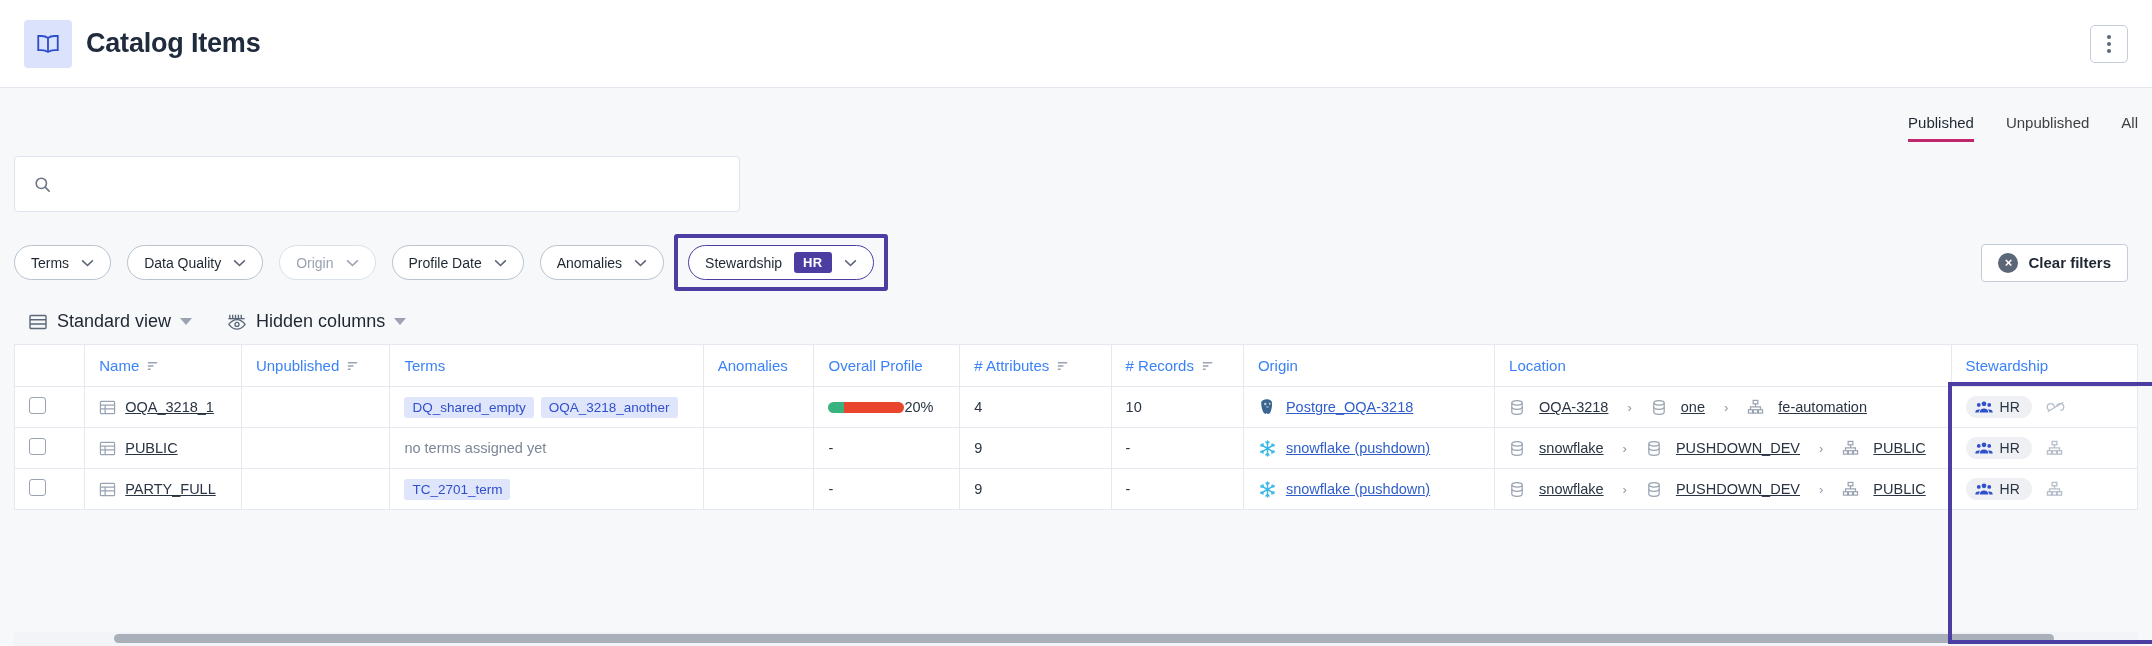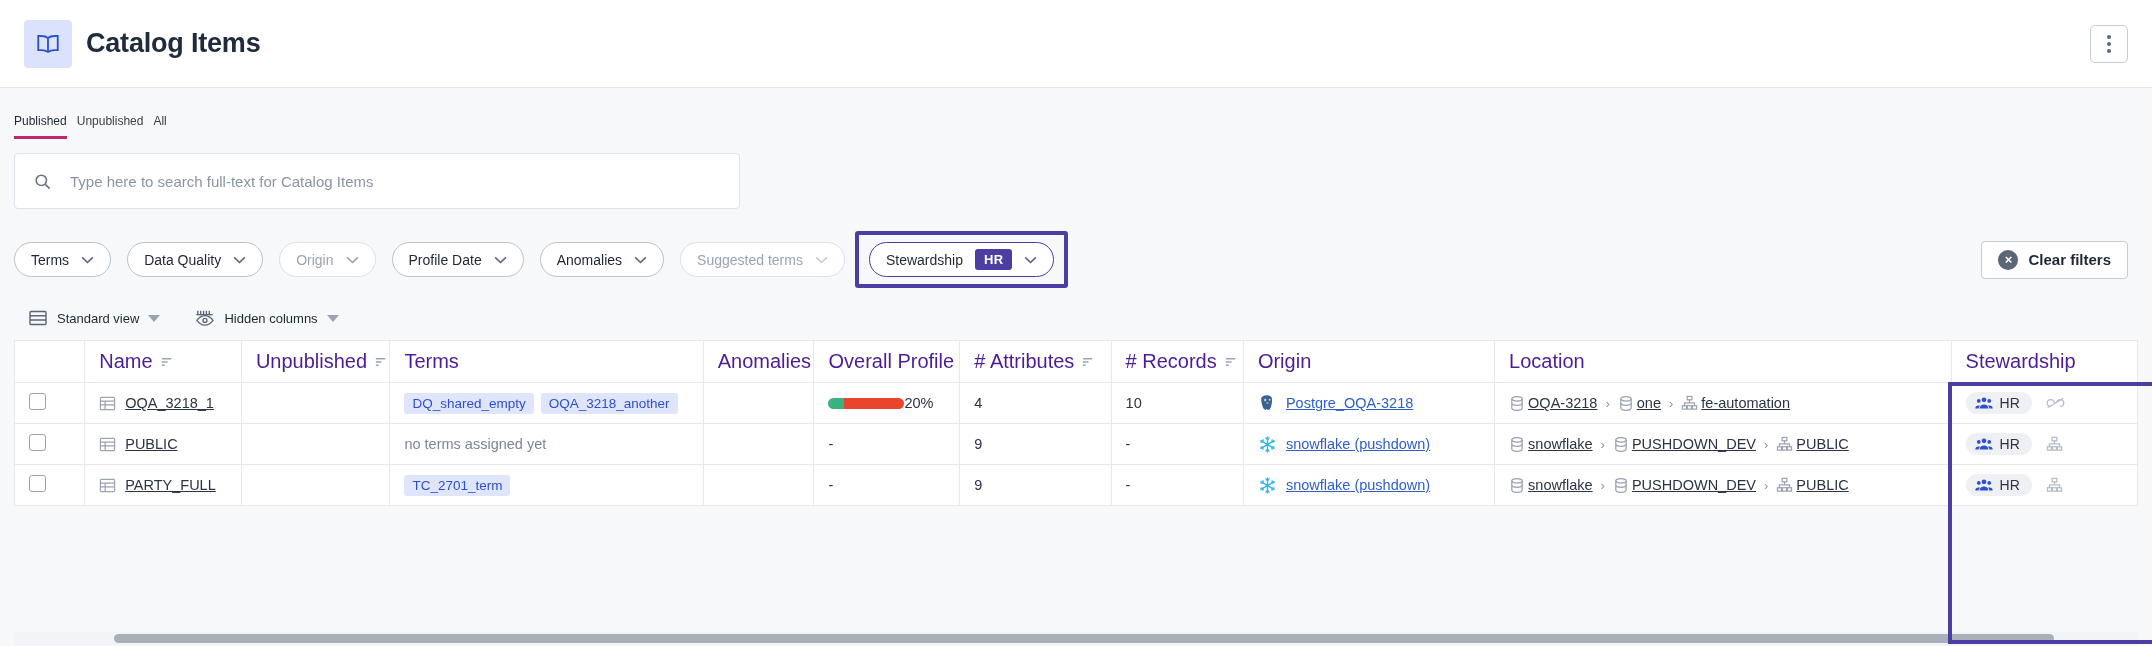--- a/index.html
+++ b/index.html
@@ -31,22 +31,23 @@
   .header-spacer { flex:1 1 auto; }
   .kebab-btn {
     width:38px; height:38px; border:1px solid #c3ccd8; border-radius:5px;
     background:#fff; display:flex; flex-direction:column; align-items:center;
     justify-content:center; gap:3px; cursor:pointer;
   }
   .kebab-btn i { display:block; width:4px; height:4px; border-radius:50%; background:#5b6677; }
 
   
   .tabs {
-    display:flex; gap:10px; padding:26px 14px 0 14px;
-    font-size:12px;
+    display:flex; gap:32px; padding:26px 14px 0 14px;
+    font-size:15px;
+    justify-content:flex-end;
   }
   .tab {
     padding-bottom:8px; color:#404040; cursor:pointer; white-space:nowrap;
   }
   .tab.active { color:#1f2733; border-bottom:3px solid #c0266b; }
 
   
   .search-wrap { padding:14px 14px 0 14px; }
   .search-box {
     width:726px; height:56px; background:#fff;
@@ -86,54 +87,54 @@
     font-size:15px; font-weight:bold; color:#1f2733; cursor:pointer; margin-right:10px;
   }
   .clear-x {
     width:20px; height:20px; border-radius:50%; background:#5b6677;
     color:#fff; font-size:13px; line-height:20px; text-align:center; font-weight:bold;
   }
 
   
   .viewbar {
     display:flex; align-items:center; gap:34px;
-    padding:20px 0 12px 28px; font-size:13px; color:#1f2733;
+    padding:20px 0 12px 28px; font-size:18px; color:#1f2733;
   }
   .viewbar .vitem { display:flex; align-items:center; gap:9px; cursor:pointer; white-space:nowrap; }
   .caret { width:0;height:0;border-left:6px solid transparent;border-right:6px solid transparent;border-top:7px solid #9aa3b1; }
 
   
   .table-wrap { padding:0 14px; }
   table { border-collapse:collapse; width:2124px; table-layout:fixed; background:#fff; }
   th, td {
     border:1px solid #e5e9ef; padding:0 14px; text-align:left;
     font-weight:normal; font-size:14.5px; height:41px; overflow:hidden; white-space:nowrap;
   }
-  thead th { color:#4c1d95; font-size:20px; background:#fff; height:42px; }
+  thead th { color:#3b82f6; font-size:15px; background:#fff; height:42px; }
   .th-inner { display:flex; align-items:center; gap:7px; }
   tbody td { color:#2a3443; }
   tbody tr:nth-child(odd) td { background:#fff; }
   .cell-flex { display:flex; align-items:center; gap:9px; }
   .link { color:#2a3443; text-decoration:underline; cursor:pointer; }
   .link.blue { color:#2f5ecb; }
   .term-tag {
     display:inline-block; background:#dfe5fb; color:#2f4fcd;
     border-radius:3px; padding:3px 8px; font-size:13.5px; margin-right:7px;
   }
   .muted-text { color:#7c8696; }
   .qbar { display:flex; align-items:center; }
   .qtrack { width:76px; height:11px; border-radius:6px; overflow:hidden; display:flex; }
   .qgreen { background:#36b37e; }
   .qred { background:#e8452c; }
   .cb {
     width:17px; height:17px; border:1px solid #9aa3b1; border-radius:3px; background:#fff;
     display:inline-block; cursor:pointer;
   }
   .sep { color:#8b95a4; margin:0 5px; font-size:13px; }
-  .loc { display:flex; align-items:center; gap:3px; }
+  .loc { display:flex; align-items:center; gap:14px; }
   .stew-pill {
     display:inline-flex; align-items:center; gap:7px;
     background:#eef0f4; border-radius:13px; padding:3px 12px 3px 9px;
     font-size:14px; color:#2a3443;
   }
   .stew-cell { display:flex; align-items:center; gap:14px; }
   .stew-highlight {
     position:absolute; left:1948px; top:382px; width:204px; height:262px;
     border:4px solid #4c3da3; border-right:none; pointer-events:none; z-index:5;
   }
@@ -171,21 +172,20 @@
 </div>
 
 <div class="search-wrap">
   <div class="search-box">
     <span>
       <svg width="19" height="19" viewBox="0 0 24 24" fill="none" stroke="#6b7586" stroke-width="2">
         <circle cx="10.5" cy="10.5" r="6.5"></circle>
           <path d="M15.6 15.6L21 21"></path>
       </svg>
     </span>
-    <input type="text" placeholder="Type here to search full-text for Catalog Items" style="">
   </div>
 </div>
 
 <div class="filterbar">
   <div class="chip">
     <span>Terms</span>
     <span>
       <svg width="13" height="8" viewBox="0 0 14 9" fill="none" stroke="#5b6677" stroke-width="1.8">
           <path d="M1 1.5L7 7.3 13 1.5"></path>
         </svg>
@@ -212,28 +212,20 @@
     <span>
       <svg width="13" height="8" viewBox="0 0 14 9" fill="none" stroke="#5b6677" stroke-width="1.8">
           <path d="M1 1.5L7 7.3 13 1.5"></path>
         </svg>
     </span>
   </div>
   <div class="chip">
     <span>Anomalies</span>
     <span>
       <svg width="13" height="8" viewBox="0 0 14 9" fill="none" stroke="#5b6677" stroke-width="1.8">
-          <path d="M1 1.5L7 7.3 13 1.5"></path>
-        </svg>
-    </span>
-  </div>
-  <div class="chip muted">
-    <span>Suggested terms</span>
-    <span>
-      <svg width="13" height="8" viewBox="0 0 14 9" fill="none" stroke="#c3ccd8" stroke-width="1.8">
           <path d="M1 1.5L7 7.3 13 1.5"></path>
         </svg>
     </span>
   </div>
 
   <div class="highlight-box">
     <div class="chip sel">
       <span>Stewardship</span>
       <span class="chip-badge">HR</span>
       <span>

